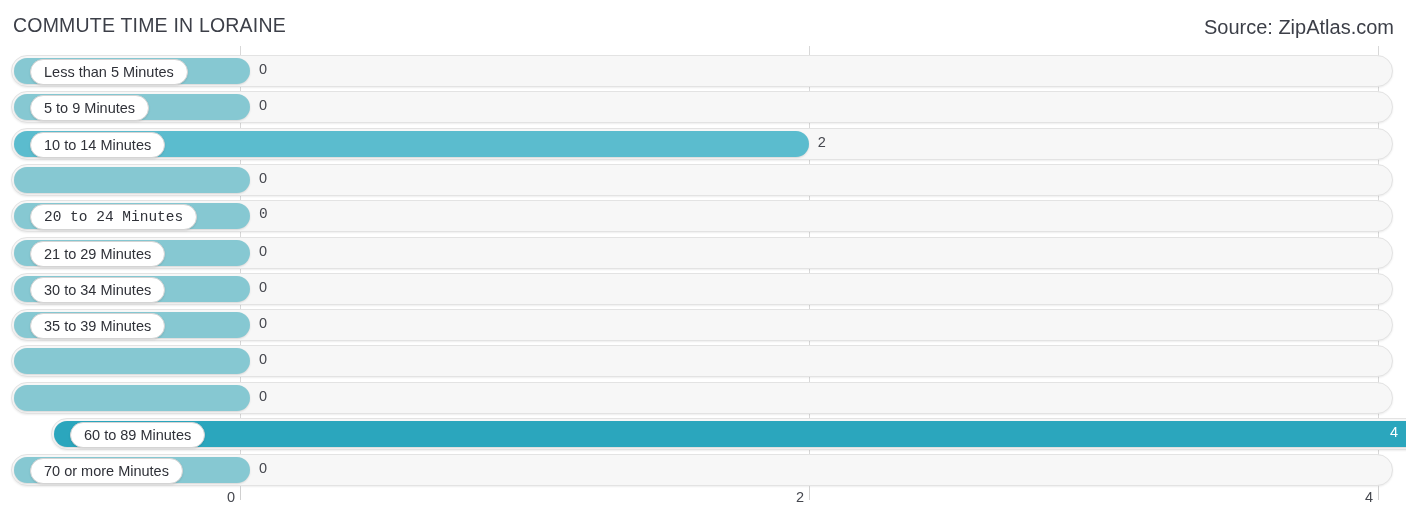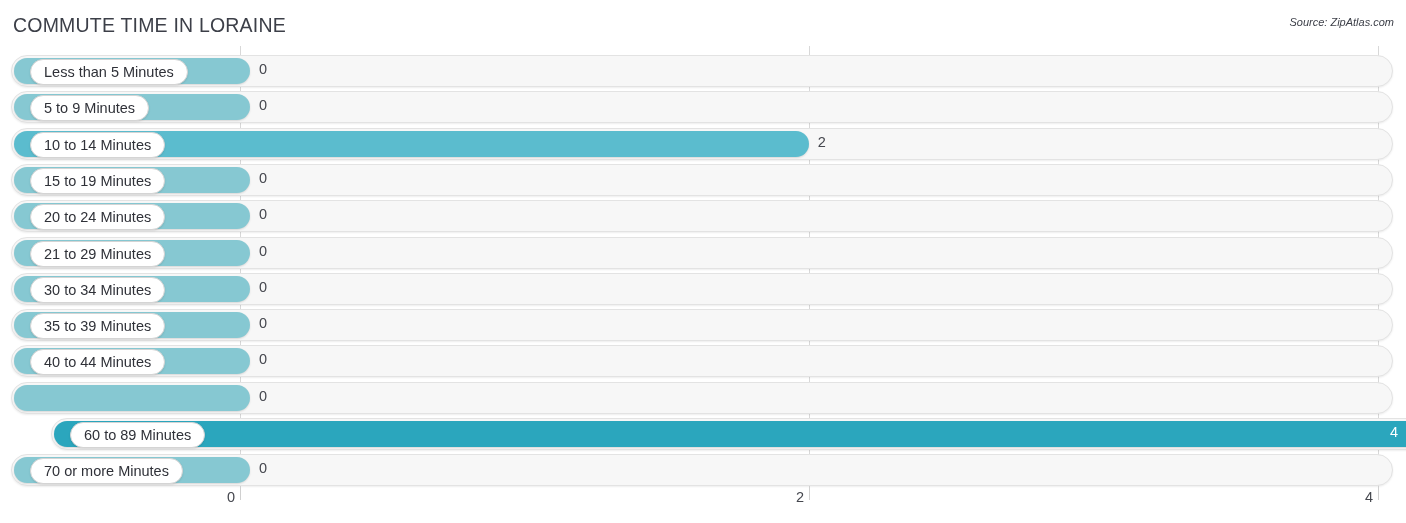--- a/index.html
+++ b/index.html
@@ -29,22 +29,21 @@
     font-size: 19.5px;
     letter-spacing: 0.2px;
     color: #3c3f48;
     font-weight: 400;
     white-space: nowrap;
   }
   #source-label {
     position: absolute;
     right: 12px;
     top: 12px;
-    font-size: 11px;
-    font-style: italic;
+    font-size: 20px;
     color: #3c3f48;
     white-space: nowrap;
   }
 
   
   #plot {
     position: absolute;
     left: 0;
     top: 46px;
     width: 1406px;
@@ -167,24 +166,23 @@
     </div>
     <div class="row" style="top: 81.6px;">
       <div class="track"></div>
       <div class="bar" style="width: 794.75px; background: rgb(91, 188, 206);"></div>
       <div class="label-pill">10 to 14 Minutes</div>
       <div class="value-out" style="left: 817.75px;">2</div>
     </div>
     <div class="row" style="top: 117.9px;">
       <div class="track"></div>
       <div class="bar" style="width: 236px; background: rgb(134, 200, 210);"></div>
-      <div class="label-pill">15 to 19 Minutes</div>
-      <div class="value-out" style="left: 259px;">0</div>
-    </div>
-    <div class="row" style="top: 154.2px;">
+      <div class="value-out" style="left: 259px;">0</div>
+    </div>
+    <div class="row" style="top: 154.2px; font-family: Liberation Mono, monospace;">
       <div class="track"></div>
       <div class="bar" style="width: 236px; background: rgb(134, 200, 210);"></div>
       <div class="label-pill">20 to 24 Minutes</div>
       <div class="value-out" style="left: 259px;">0</div>
     </div>
     <div class="row" style="top: 190.5px;">
       <div class="track"></div>
       <div class="bar" style="width: 236px; background: rgb(134, 200, 210);"></div>
       <div class="label-pill">21 to 29 Minutes</div>
       <div class="value-out" style="left: 259px;">0</div>
@@ -197,21 +195,20 @@
     </div>
     <div class="row" style="top: 263.1px;">
       <div class="track"></div>
       <div class="bar" style="width: 236px; background: rgb(134, 200, 210);"></div>
       <div class="label-pill">35 to 39 Minutes</div>
       <div class="value-out" style="left: 259px;">0</div>
     </div>
     <div class="row" style="top: 299.4px;">
       <div class="track"></div>
       <div class="bar" style="width: 236px; background: rgb(134, 200, 210);"></div>
-      <div class="label-pill">40 to 44 Minutes</div>
       <div class="value-out" style="left: 259px;">0</div>
     </div>
     <div class="row" style="top: 335.7px;">
       <div class="track"></div>
       <div class="bar" style="width: 236px; background: rgb(134, 200, 210);"></div>
       <div class="value-out" style="left: 259px;">0</div>
     </div>
     <div class="row" style="top: 372px; margin-left: 40px;">
       <div class="track"></div>
       <div class="bar" style="width: 1364px; background: rgb(43, 166, 189);"></div>

